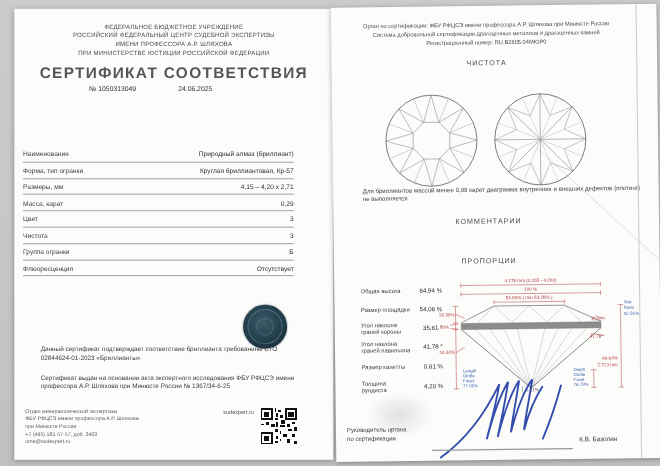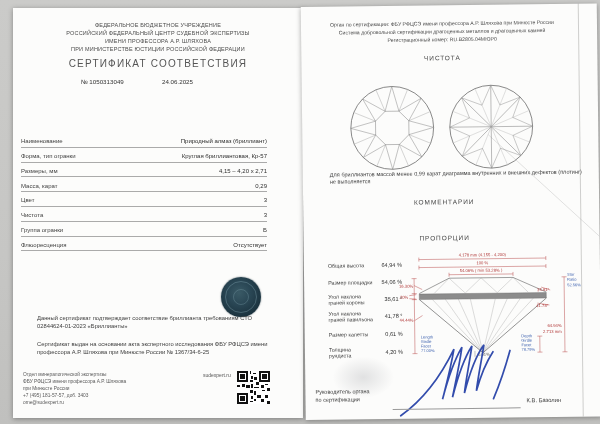--- a/index.html
+++ b/index.html
@@ -6,21 +6,21 @@
   body{width:600px;height:424px;font-family:"Liberation Sans",sans-serif;background:#c7c7c5;}
   .stage{position:relative;width:600px;height:424px;overflow:hidden;
          background:linear-gradient(180deg,#cbcbc9 0%,#c6c6c4 60%,#c0c0be 100%);}
   .page{position:absolute;background:#fcfcfb;box-shadow:0 1px 5px rgba(0,0,0,.35);}
   .lp{left:13px;top:8px;width:290px;height:410px;}
   .rp{left:303px;top:5px;width:296px;height:413px;transform:rotate(-0.7deg);transform-origin:55% 45%;}
   .abs{position:absolute;}
   .ctr{text-align:center;}
   
   .lp-org{left:0;top:13px;width:100%;font-size:5.5px;line-height:8px;color:#4b4b4b;letter-spacing:.2px;}
-  .lp-title{left:0;top:50px;width:100%;font-size:10px;letter-spacing:1.2px;color:#555;}
+  .lp-title{left:0;top:50px;width:100%;font-size:14px;letter-spacing:1.2px;color:#555;font-weight:bold;}
   .lp-num{left:68px;top:70px;font-size:6.2px;color:#333;}
   .lp-date{left:149px;top:70px;font-size:6.2px;color:#333;}
   .lp-table{left:8px;top:125px;width:246px;}
   .lrow{display:flex;align-items:flex-end;justify-content:space-between;height:14.8px;
         border-bottom:1px solid #aaa;padding-bottom:2.5px;box-sizing:border-box;}
   .lrow .lab{font-size:6px;color:#3f3f3f;}
   .lrow .val{font-size:6px;color:#2e2e2e;text-align:right;}
   .stamp{left:208px;top:269px;width:40px;height:40px;border-radius:50%;
          background:radial-gradient(circle at 45% 40%,#3a5a66 0%,#2a4755 35%,#1c3440 70%,#142630 100%);
          box-shadow:0 0 1.5px rgba(15,35,45,.8);}

